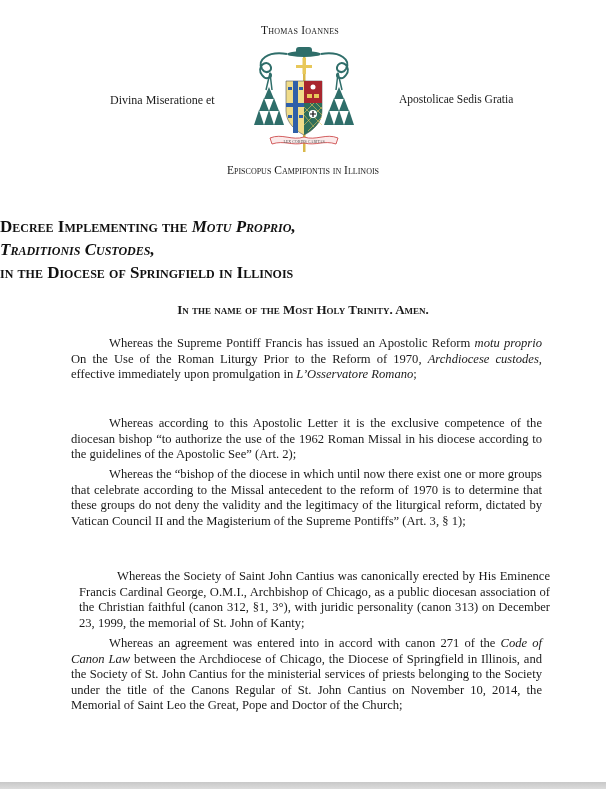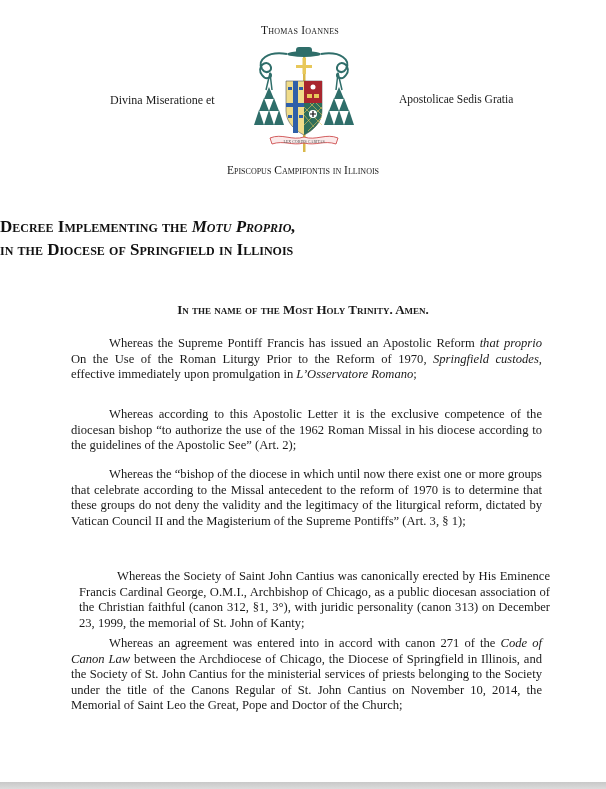--- a/index.html
+++ b/index.html
@@ -113,28 +113,29 @@
 
       <path d="M18 93 C 30 88, 40 96, 52 92 C 64 96, 74 88, 86 93 L 84 99 C 72 95, 64 101, 52 98 C 40 101, 32 95, 20 99 Z" fill="#fbeaea" stroke="#c8383a" stroke-width="0.8"></path>
       <text x="52" y="97.5" font-size="4" text-anchor="middle" fill="#555" font-family="Liberation Serif, serif">LEX CORDIS CARITAS</text>
     </svg>
   </div>
 
   <div class="hdr-bottom smallcaps">Episcopus Campifontis in Illinois</div>
 
   <div class="title smallcaps">
     <div><span>Decree Implementing the </span><span class="it">Motu Proprio,</span></div>
+    <div class="it">Traditionis Custodes,</div>
     <div>in the Diocese of Springfield in Illinois</div>
   </div>
 
   <div class="invocation smallcaps">In the name of the Most Holy Trinity. Amen.</div>
 
-  <p class="para" style="top:336px; margin:0;"><span>Whereas the Supreme Pontiff Francis has issued an Apostolic Reform </span><em>that proprio</em><span> On the Use of the Roman Liturgy Prior to the Reform of 1970, </span><em>Springfield custodes</em><span>, effective immediately upon promulgation in </span><em>L’Osservatore Romano</em><span>;</span></p>
+  <p class="para" style="top:336px; margin:0;"><span>Whereas the Supreme Pontiff Francis has issued an Apostolic Reform </span><em>motu proprio</em><span> On the Use of the Roman Liturgy Prior to the Reform of 1970, </span><em>Archdiocese custodes</em><span>, effective immediately upon promulgation in </span><em>L’Osservatore Romano</em><span>;</span></p>
 
-  <p class="para" style="top:407px; margin:0;">Whereas according to this Apostolic Letter it is the exclusive competence of the diocesan bishop “to authorize the use of the 1962 Roman Missal in his diocese according to the guidelines of the Apostolic See” (Art. 2);</p>
+  <p class="para" style="top:416px; margin:0;">Whereas according to this Apostolic Letter it is the exclusive competence of the diocesan bishop “to authorize the use of the 1962 Roman Missal in his diocese according to the guidelines of the Apostolic See” (Art. 2);</p>
 
   <p class="para" style="top:467px; margin:0;">Whereas the “bishop of the diocese in which until now there exist one or more groups that celebrate according to the Missal antecedent to the reform of 1970 is to determine that these groups do not deny the validity and the legitimacy of the liturgical reform, dictated by Vatican Council II and the Magisterium of the Supreme Pontiffs” (Art. 3, § 1);</p>
 
   <p class="para" style="top:561px; margin:8px;">Whereas the Society of Saint John Cantius was canonically erected by His Eminence Francis Cardinal George, O.M.I., Archbishop of Chicago, as a public diocesan association of the Christian faithful (canon 312, §1, 3°), with juridic personality (canon 313) on December 23, 1999, the memorial of St. John of Kanty;</p>
 
   <p class="para" style="top:636px; margin:0;"><span>Whereas an agreement was entered into in accord with canon 271 of the </span><em>Code of Canon Law</em><span> between the Archdiocese of Chicago, the Diocese of Springfield in Illinois, and the Society of St. John Cantius for the ministerial services of priests belonging to the Society under the title of the Canons Regular of St. John Cantius on November 10, 2014, the Memorial of Saint Leo the Great, Pope and Doctor of the Church;</span></p>
 
 </div>
 <div class="bottom-edge"></div>
 

